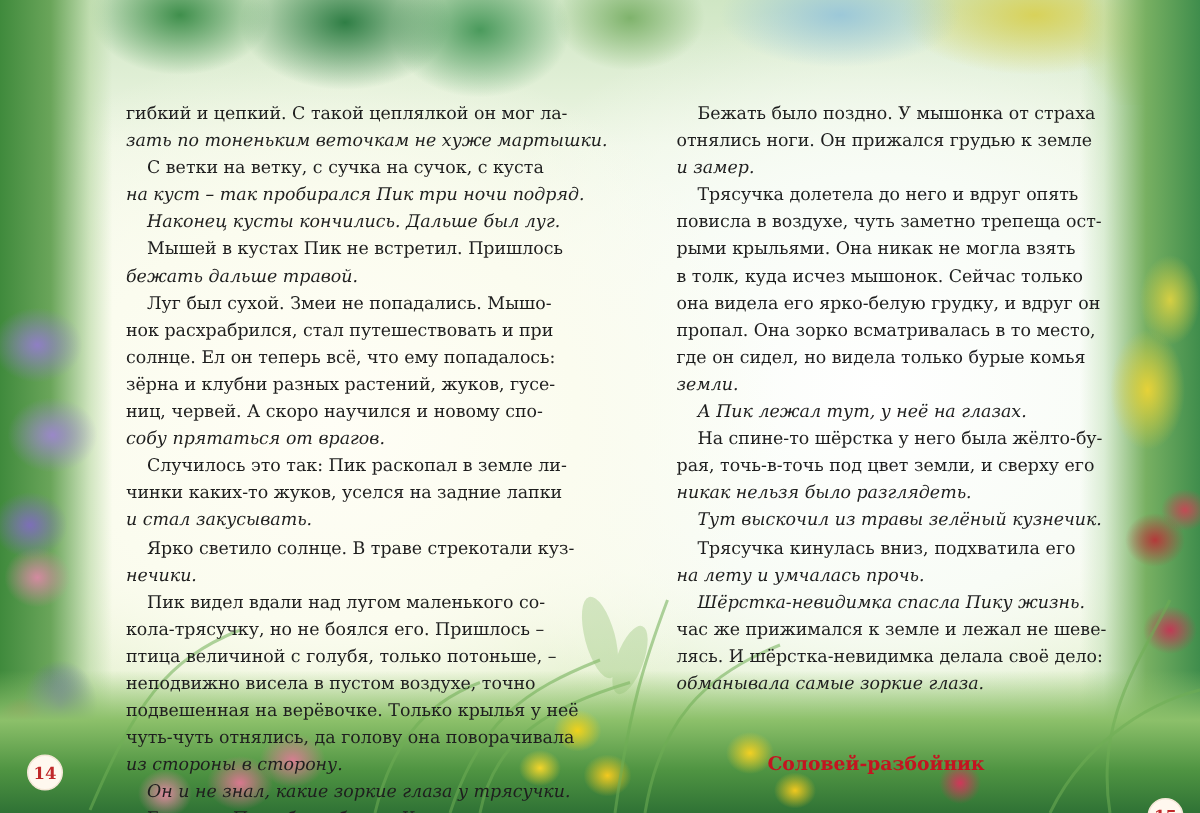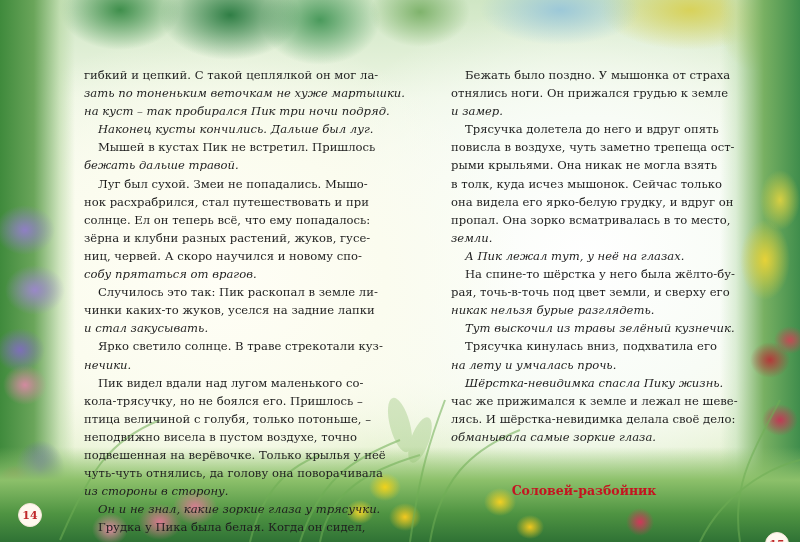--- a/index.html
+++ b/index.html
@@ -110,20 +110,21 @@
     </g>
     <g fill="#8fc070" opacity="0.35">
       <ellipse cx="400" cy="425" rx="10" ry="28" transform="rotate(-15 400 425)"></ellipse>
       <ellipse cx="420" cy="440" rx="9" ry="24" transform="rotate(20 420 440)"></ellipse>
     </g>
   </svg>
 
   <div class="page left" id="left-page">
       <span class="line">гибкий и цепкий. С такой цеплялкой он мог ла-</span>
       <span class="line last">зать по тоненьким веточкам не хуже мартышки.</span>
+      <span class="line indent">С ветки на ветку, с сучка на сучок, с куста</span>
       <span class="line last">на куст – так пробирался Пик три ночи подряд.</span>
       <span class="line indent last">Наконец кусты кончились. Дальше был луг.</span>
       <span class="line indent">Мышей в кустах Пик не встретил. Пришлось</span>
       <span class="line last">бежать дальше травой.</span>
       <span class="line indent">Луг был сухой. Змеи не попадались. Мышо-</span>
       <span class="line">нок расхрабрился, стал путешествовать и при</span>
       <span class="line">солнце. Ел он теперь всё, что ему попадалось:</span>
       <span class="line">зёрна и клубни разных растений, жуков, гусе-</span>
       <span class="line">ниц, червей. А скоро научился и новому спо-</span>
       <span class="line last">собу прятаться от врагов.</span>
@@ -146,25 +147,26 @@
   <div class="page right" id="right-page">
       <span class="line indent">Бежать было поздно. У мышонка от страха</span>
       <span class="line">отнялись ноги. Он прижался грудью к земле</span>
       <span class="line last">и замер.</span>
       <span class="line indent">Трясучка долетела до него и вдруг опять</span>
       <span class="line">повисла в воздухе, чуть заметно трепеща ост-</span>
       <span class="line">рыми крыльями. Она никак не могла взять</span>
       <span class="line">в толк, куда исчез мышонок. Сейчас только</span>
       <span class="line">она видела его ярко-белую грудку, и вдруг он</span>
       <span class="line">пропал. Она зорко всматривалась в то место,</span>
+      <span class="line">где он сидел, но видела только бурые комья</span>
       <span class="line last">земли.</span>
       <span class="line indent last">А Пик лежал тут, у неё на глазах.</span>
       <span class="line indent">На спине-то шёрстка у него была жёлто-бу-</span>
       <span class="line">рая, точь-в-точь под цвет земли, и сверху его</span>
-      <span class="line last">никак нельзя бурые разглядеть.</span>
+      <span class="line last">никак нельзя было разглядеть.</span>
       <span class="line indent last">Тут выскочил из травы зелёный кузнечик.</span>
       <span class="line indent">Трясучка кинулась вниз, подхватила его</span>
       <span class="line last">на лету и умчалась прочь.</span>
       <span class="line indent last">Шёрстка-невидимка спасла Пику жизнь.</span>
       <span class="line">час же прижимался к земле и лежал не шеве-</span>
       <span class="line">лясь. И шёрстка-невидимка делала своё дело:</span>
       <span class="line last">обманывала самые зоркие глаза.</span>
       <span class="gap"></span>
       <span class="gap"></span>
       <span class="chapter-title">Соловей-разбойник</span>

